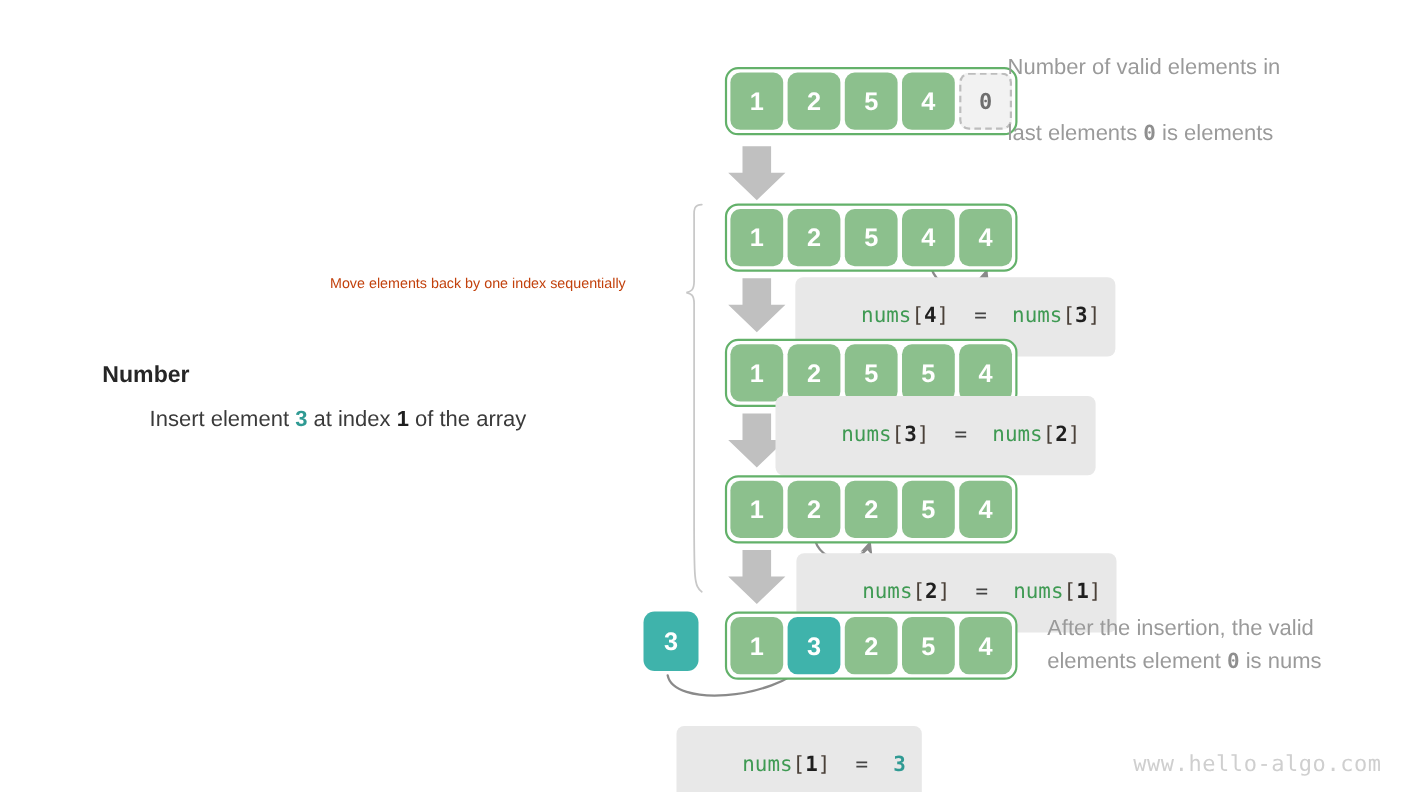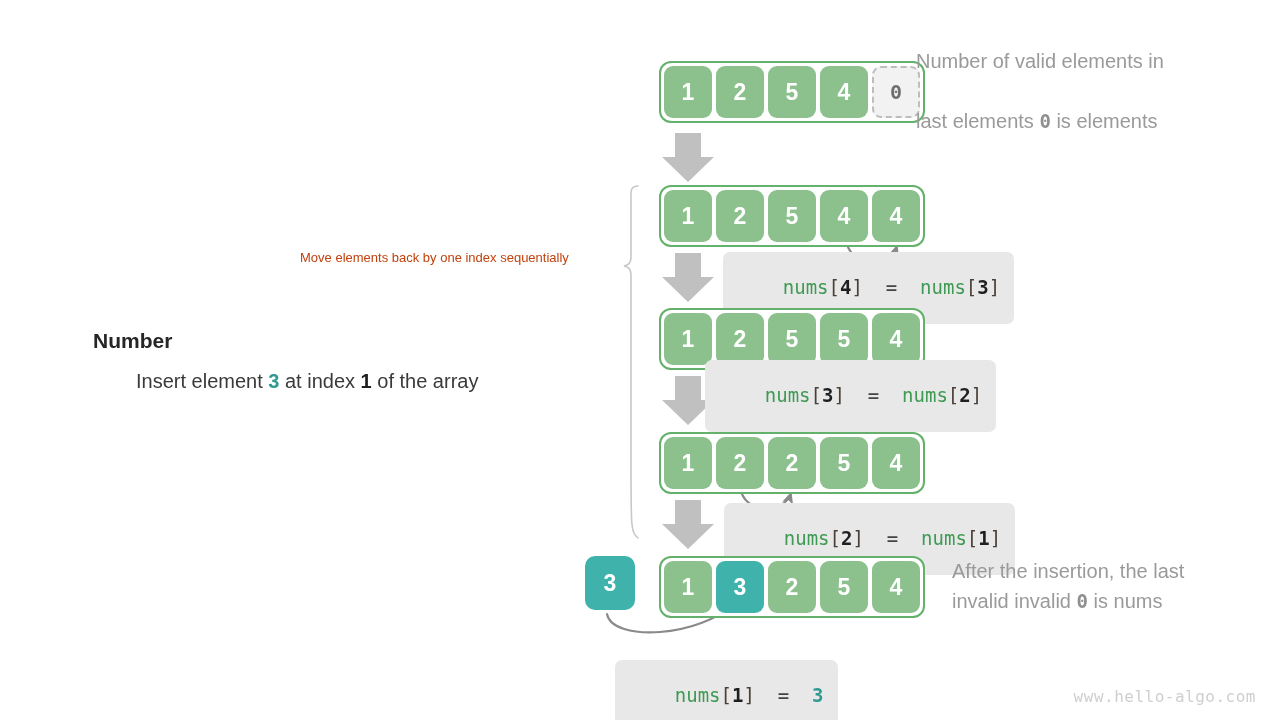--- a/index.html
+++ b/index.html
@@ -105,21 +105,21 @@
     font-size:20px;color:#3a3a3a;
   }
   .ex-body .teal{color:#2f9a93;font-weight:700;}
   .ex-body .bold{font-weight:700;color:#1f1f1f;}
 
   .watermark{
     position:absolute;
     right:24px;bottom:14px;
     color:#cfcfcf;
     font-family:"DejaVu Sans Mono", monospace;
-    font-size:16px;
+    font-size:20px;
     letter-spacing:.5px;
   }
 
   svg.layer{position:absolute;left:0;top:0;width:1280px;height:720px;pointer-events:none;}
 </style>
 </head>
 <body>
 
 <div class="stage">
 
@@ -229,22 +229,22 @@
     <div class="cell">2</div>
     <div class="cell">5</div>
     <div class="cell">4</div>
   </div>
 
   <div class="code" style="left:615px;top:660px;">
     <span class="id">nums</span><span class="br">[</span><span class="num">1</span><span class="br">]</span><span class="op">  =  </span><span class="tealnum">3</span>
   </div>
 
   <div class="note" style="left:952px;top:556px;width:310px;">
-    <span>After the insertion, the last</span><br>
-    <span>invalid invalid </span><b>0</b><span> is nums</span>
+    <span>After the insertion, the valid</span><br>
+    <span>elements element </span><b>0</b><span> is nums</span>
   </div>
 
   <div class="ex-title" style="left:93px;top:329px;">Number</div>
   <div class="ex-body" style="left:93px;top:370px;width:520px;margin-left:43px;">
     <span>Insert element </span><span class="teal">3</span><span> at index </span><span class="bold">1</span><span> of the array</span>
   </div>
 
   <div class="watermark">www.hello-algo.com</div>
 </div>
 

